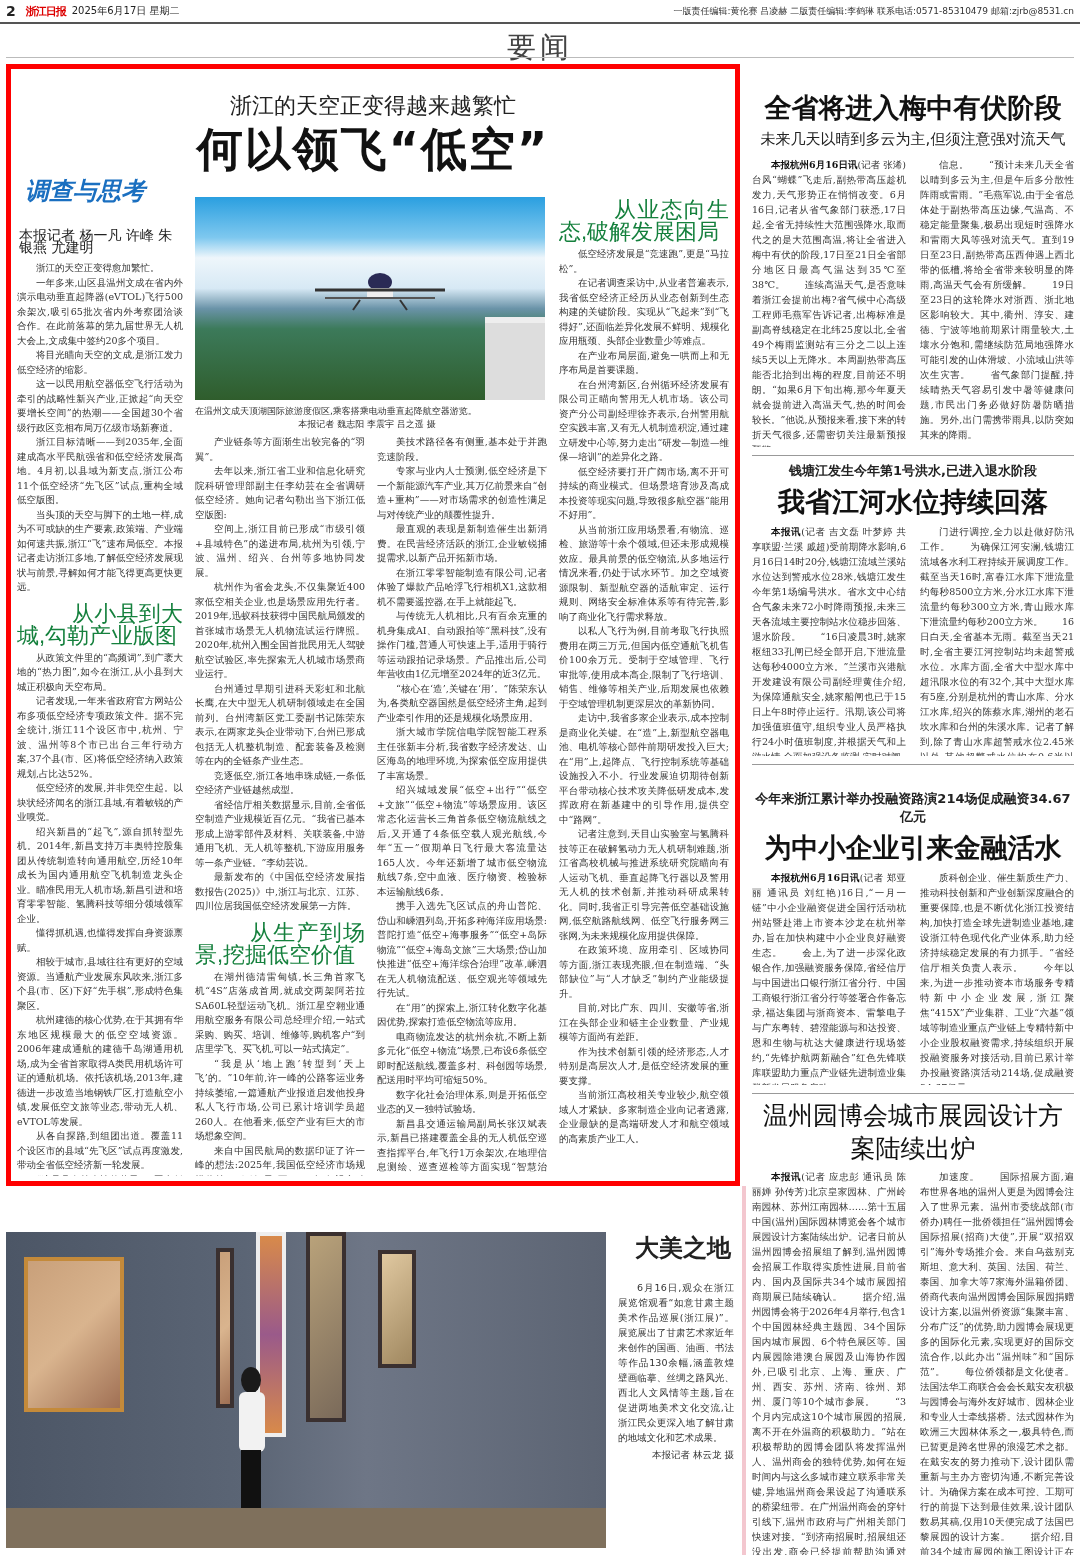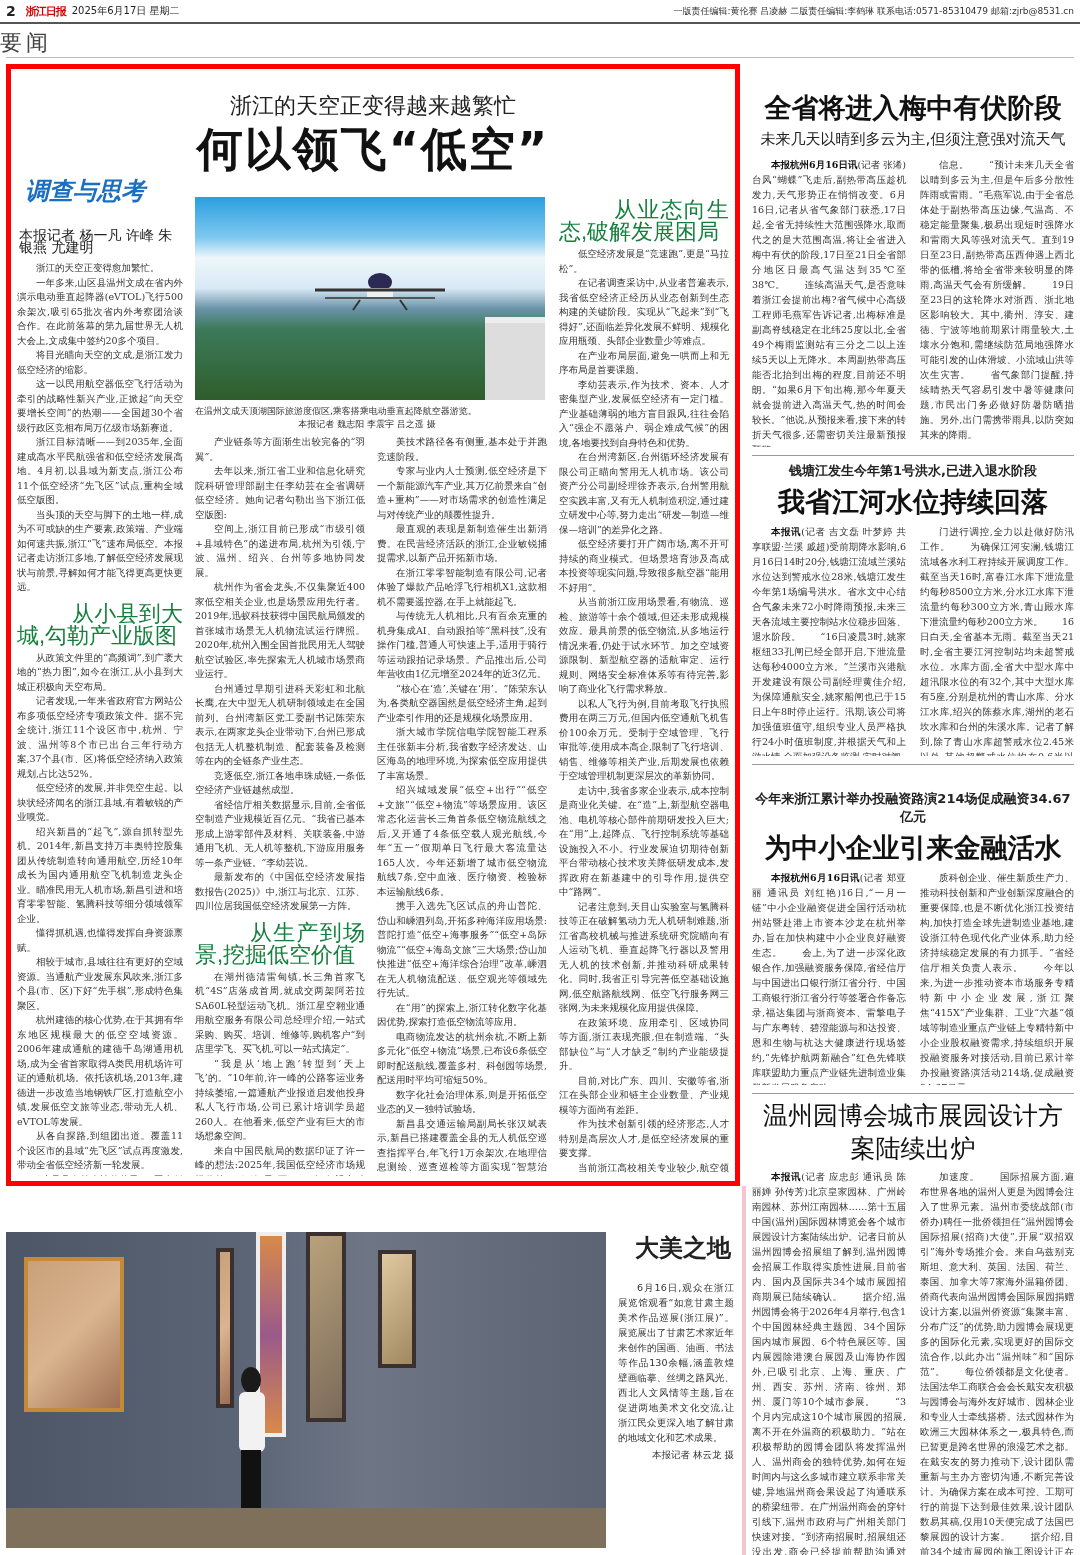--- a/index.html
+++ b/index.html
@@ -2,21 +2,21 @@
 <html><head>
 <meta charset="utf-8">
 <style>
   * { box-sizing: border-box; margin: 0; padding: 0; }
   body { width: 1080px; height: 1555px; background: #fff; font-family: "DejaVu Serif", serif; color: #222; position: relative; overflow: hidden; }
   .masthead { position: absolute; left: 0; top: 0; width: 1080px; height: 24px; border-bottom: 2px solid #555; display: flex; align-items: center; padding: 0 6px; font-family: "DejaVu Sans", sans-serif; font-size: 10px; }
   .masthead .pg { font-size: 14px; font-weight: bold; margin-right: 4px; }
   .masthead .logo { color: #d00; font-weight: bold; font-size: 11px; margin: 0 6px; letter-spacing: -1px; }
   .masthead .date { font-size: 10px; }
   .masthead .editors { margin-left: auto; font-size: 9px; color: #333; }
-  .section-title { position: absolute; top: 28px; left: 0; width: 1080px; text-align: left; font-family: "DejaVu Sans", sans-serif; font-size: 22px; color: #444; letter-spacing: 4px; }
+  .section-title { position: absolute; top: 28px; left: 0; width: 1080px; text-align: center; font-family: "DejaVu Sans", sans-serif; font-size: 29px; color: #444; letter-spacing: 4px; }
   .section-rule { position: absolute; top: 57px; left: 6px; width: 1068px; border-top: 1px solid #bbb; }
 
   .feature { position: absolute; left: 6px; top: 64px; width: 734px; height: 1122px; border: 5px solid #f00; }
   .feature .kicker { position: absolute; top: 22px; left: 0; width: 100%; text-align: center; font-family: "DejaVu Sans", sans-serif; font-size: 22px; color: #222; }
   .feature .headline { position: absolute; top: 50px; left: 0; width: 100%; text-align: center; font-family: "DejaVu Sans", sans-serif; font-weight: bold; font-size: 46px; color: #111; letter-spacing: 2px; }
   .brand { position: absolute; left: 14px; top: 106px; font-family: "DejaVu Sans", sans-serif; font-weight: bold; font-style: italic; color: #1a6fc0; font-size: 24px; }
   .byline { position: absolute; left: 8px; top: 160px; width: 160px; font-family: "DejaVu Sans", sans-serif; font-size: 14px; line-height: 12px; }
   .photo1 { position: absolute; left: 184px; top: 128px; width: 350px; height: 203px; background: linear-gradient(#2a9fe0 0%, #7ec8ef 20%, #eef6fb 30%, #d7e9f5 45%, #6a93a8 55%, #3c7a5a 65%, #2f5d2c 100%); overflow: hidden; }
   .photo1 .drone { position: absolute; left: 110px; top: 75px; width: 150px; height: 40px; }
   .photo1 .building { position: absolute; right: 0; top: 120px; width: 60px; height: 83px; background: #ddd; border-top: 6px solid #eee; }
@@ -131,21 +131,20 @@
     <p>数字化社会治理体系,则是开拓低空业态的又一独特试验场。</p>
     <p>新昌县交通运输局副局长张汉斌表示,新昌已搭建覆盖全县的无人机低空巡查指挥平台,年飞行1万余架次,在地理信息测绘、巡查巡检等方面实现“智慧治理”的转型升级。</p>
 
   </div>
 
   <div class="col col-fade" style="left:548px;top:130px;width:170px;height:977px;">
     <div class="subhead" style="margin-top:0">从业态向生态,破解发展困局</div>
     <p>低空经济发展是“竞速跑”,更是“马拉松”。</p>
     <p>在记者调查采访中,从业者普遍表示,我省低空经济正经历从业态创新到生态构建的关键阶段。实现从“飞起来”到“飞得好”,还面临差异化发展不鲜明、规模化应用瓶颈、头部企业数量少等难点。</p>
     <p>在产业布局层面,避免一哄而上和无序布局是首要课题。</p>
-    <p>李幼芸表示,作为技术、资本、人才密集型产业,发展低空经济有一定门槛。产业基础薄弱的地方盲目跟风,往往会陷入“强企不愿落户、弱企难成气候”的困境,各地要找到自身特色和优势。</p>
     <p>在台州湾新区,台州循环经济发展有限公司正瞄向警用无人机市场。该公司资产分公司副经理徐齐表示,台州警用航空实践丰富,又有无人机制造积淀,通过建立研发中心等,努力走出“研发—制造—维保—培训”的差异化之路。</p>
     <p>低空经济要打开广阔市场,离不开可持续的商业模式。但场景培育涉及高成本投资等现实问题,导致很多航空器“能用不好用”。</p>
     <p>从当前浙江应用场景看,有物流、巡检、旅游等十余个领域,但还未形成规模效应。最具前景的低空物流,从多地运行情况来看,仍处于试水环节。加之空域资源限制、新型航空器的适航审定、运行规则、网络安全标准体系等有待完善,影响了商业化飞行需求释放。</p>
     <p>以私人飞行为例,目前考取飞行执照费用在两三万元,但国内低空通航飞机售价100余万元。受制于空域管理、飞行审批等,使用成本高企,限制了飞行培训、销售、维修等相关产业,后期发展也依赖于空域管理机制更深层次的革新协同。</p>
     <p>走访中,我省多家企业表示,成本控制是商业化关键。在“造”上,新型航空器电池、电机等核心部件前期研发投入巨大;在“用”上,起降点、飞行控制系统等基础设施投入不小。行业发展迫切期待创新平台带动核心技术攻关降低研发成本,发挥政府在新基建中的引导作用,提供空中“路网”。</p>
     <p>记者注意到,天目山实验室与氢腾科技等正在破解氢动力无人机研制难题,浙江省高校机械与推进系统研究院瞄向有人运动飞机、垂直起降飞行器以及警用无人机的技术创新,并推动科研成果转化。同时,我省正引导完善低空基础设施网,低空航路航线网、低空飞行服务网三张网,为未来规模化应用提供保障。</p>
     <p>在政策环境、应用牵引、区域协同等方面,浙江表现亮眼,但在制造端、“头部缺位”与“人才缺乏”制约产业能级提升。</p>
     <p>目前,对比广东、四川、安徽等省,浙江在头部企业和链主企业数量、产业规模等方面尚有差距。</p>
     <p>作为技术创新引领的经济形态,人才特别是高层次人才,是低空经济发展的重要支撑。</p>
     <p>当前浙江高校相关专业较少,航空领域人才紧缺。多家制造企业向记者透露,企业最缺的是高端研发人才和航空领域的高素质产业工人。</p>

